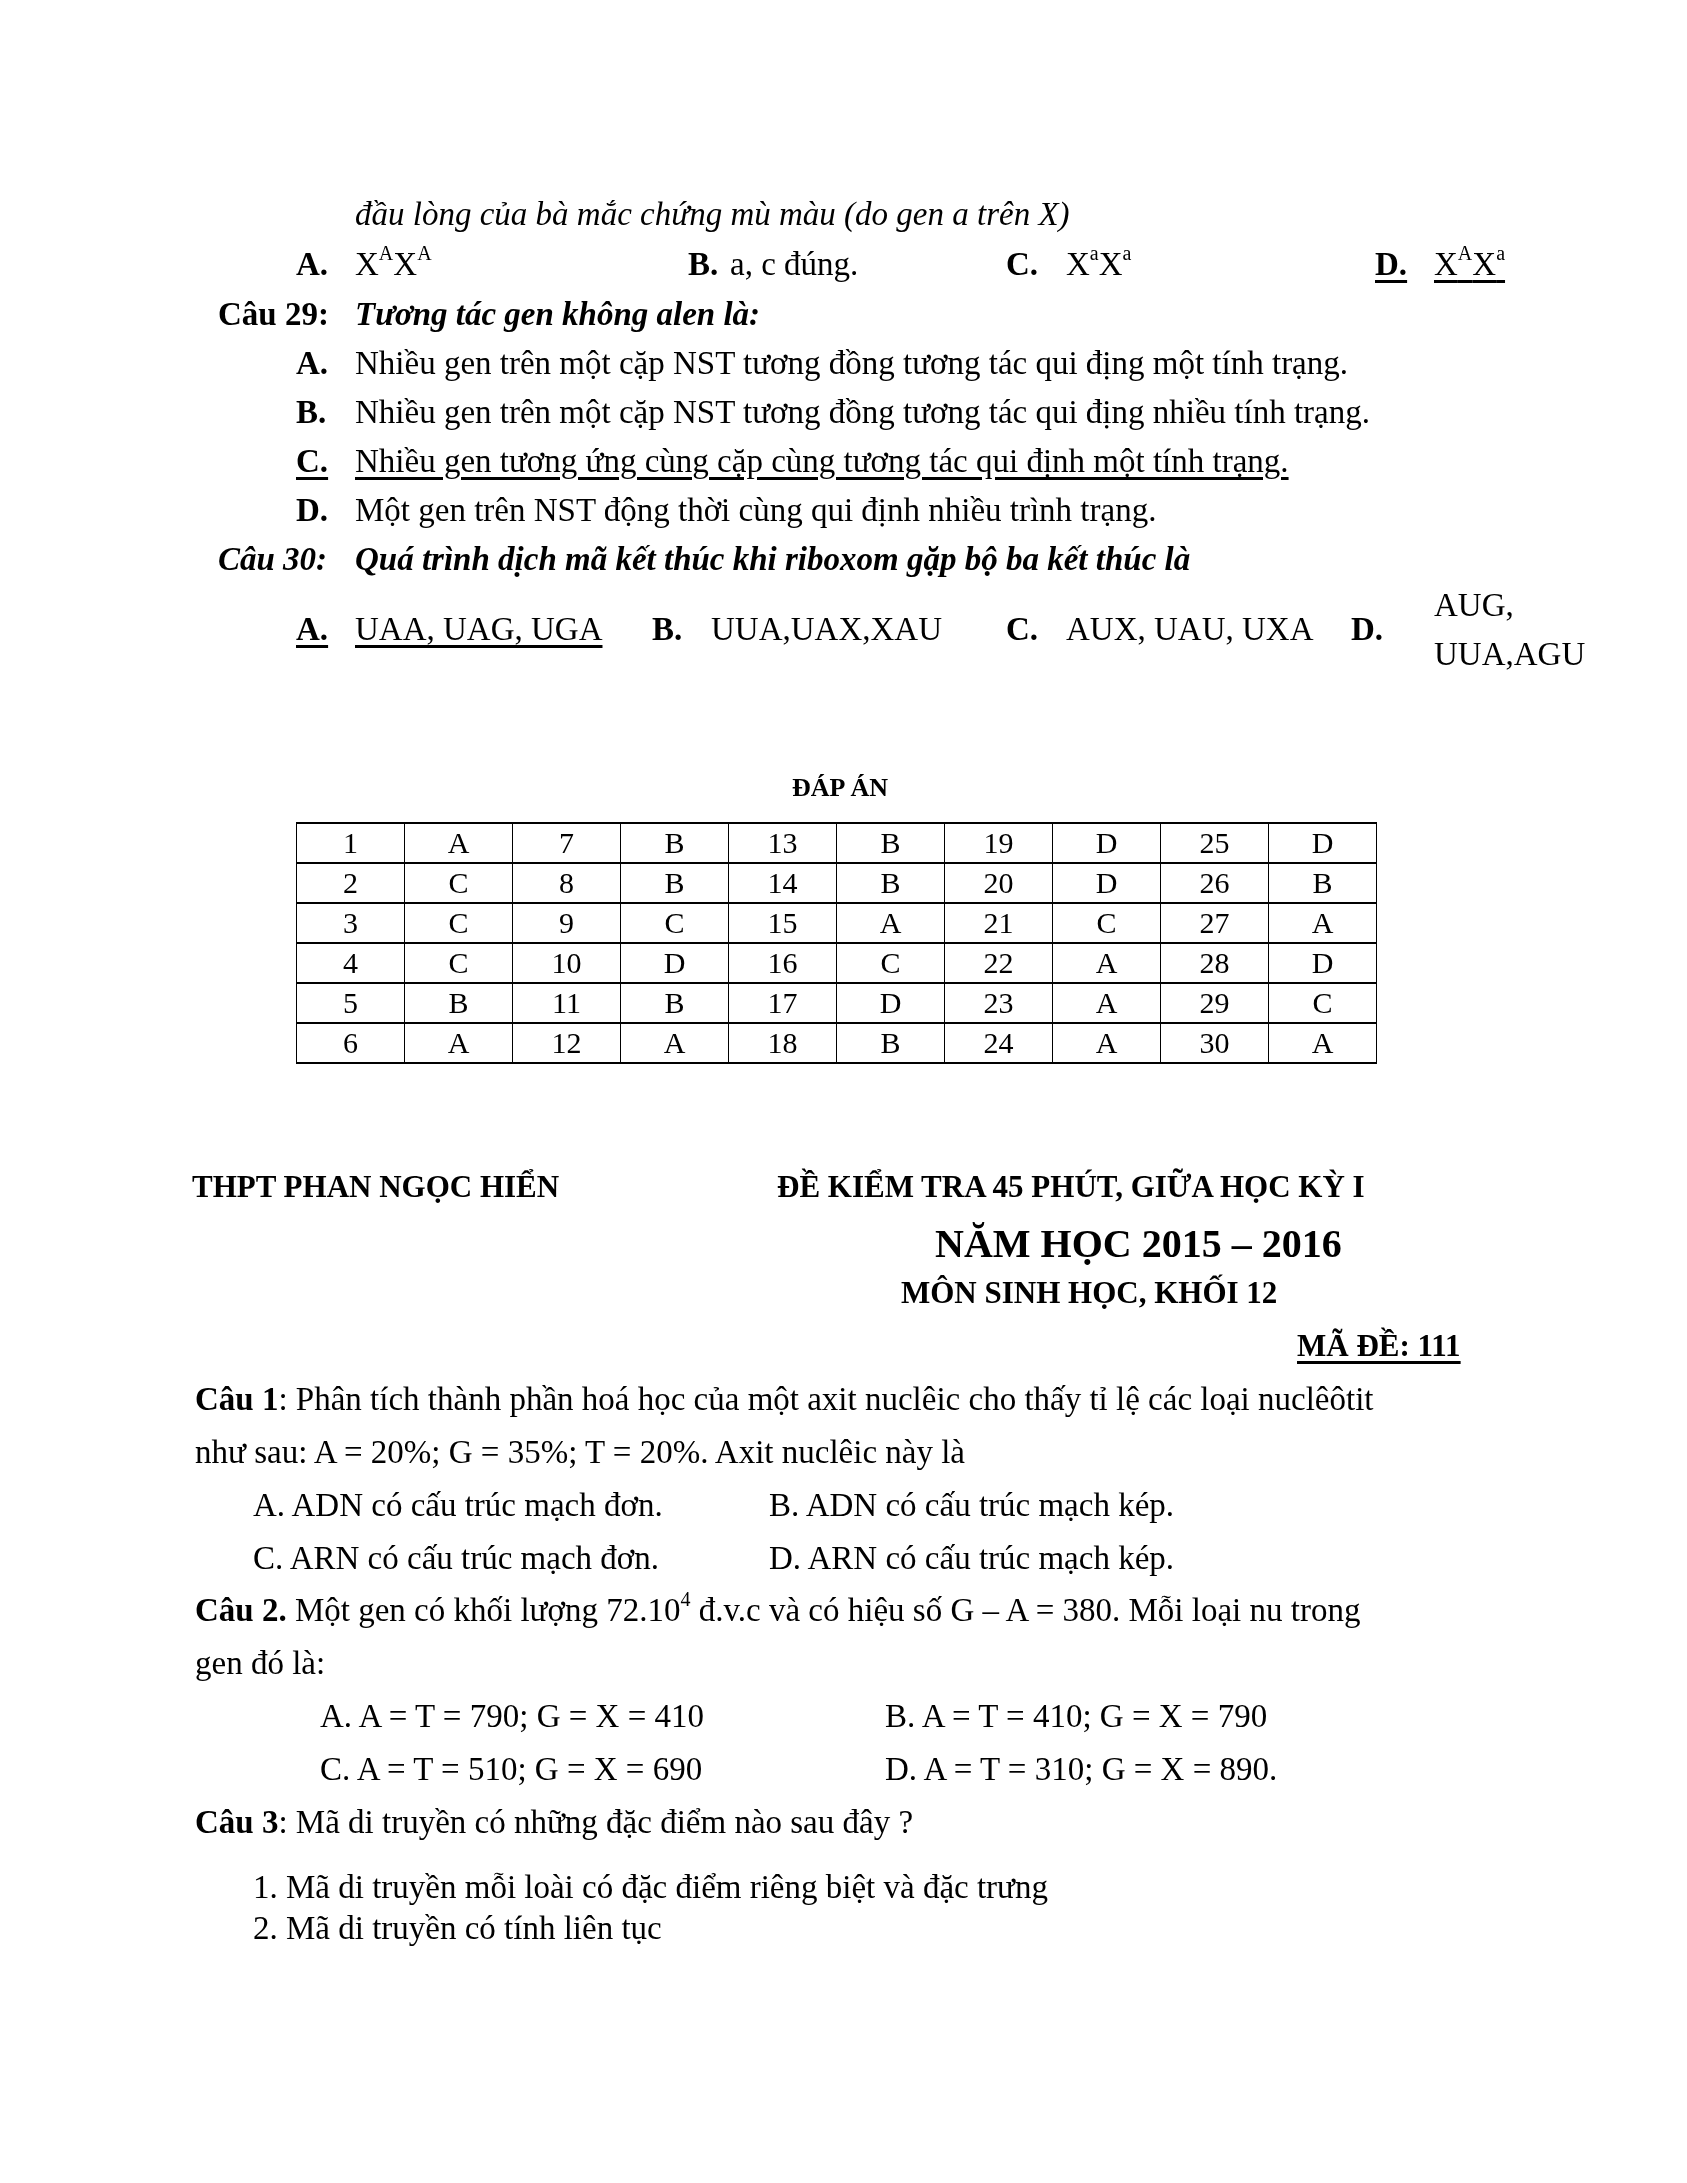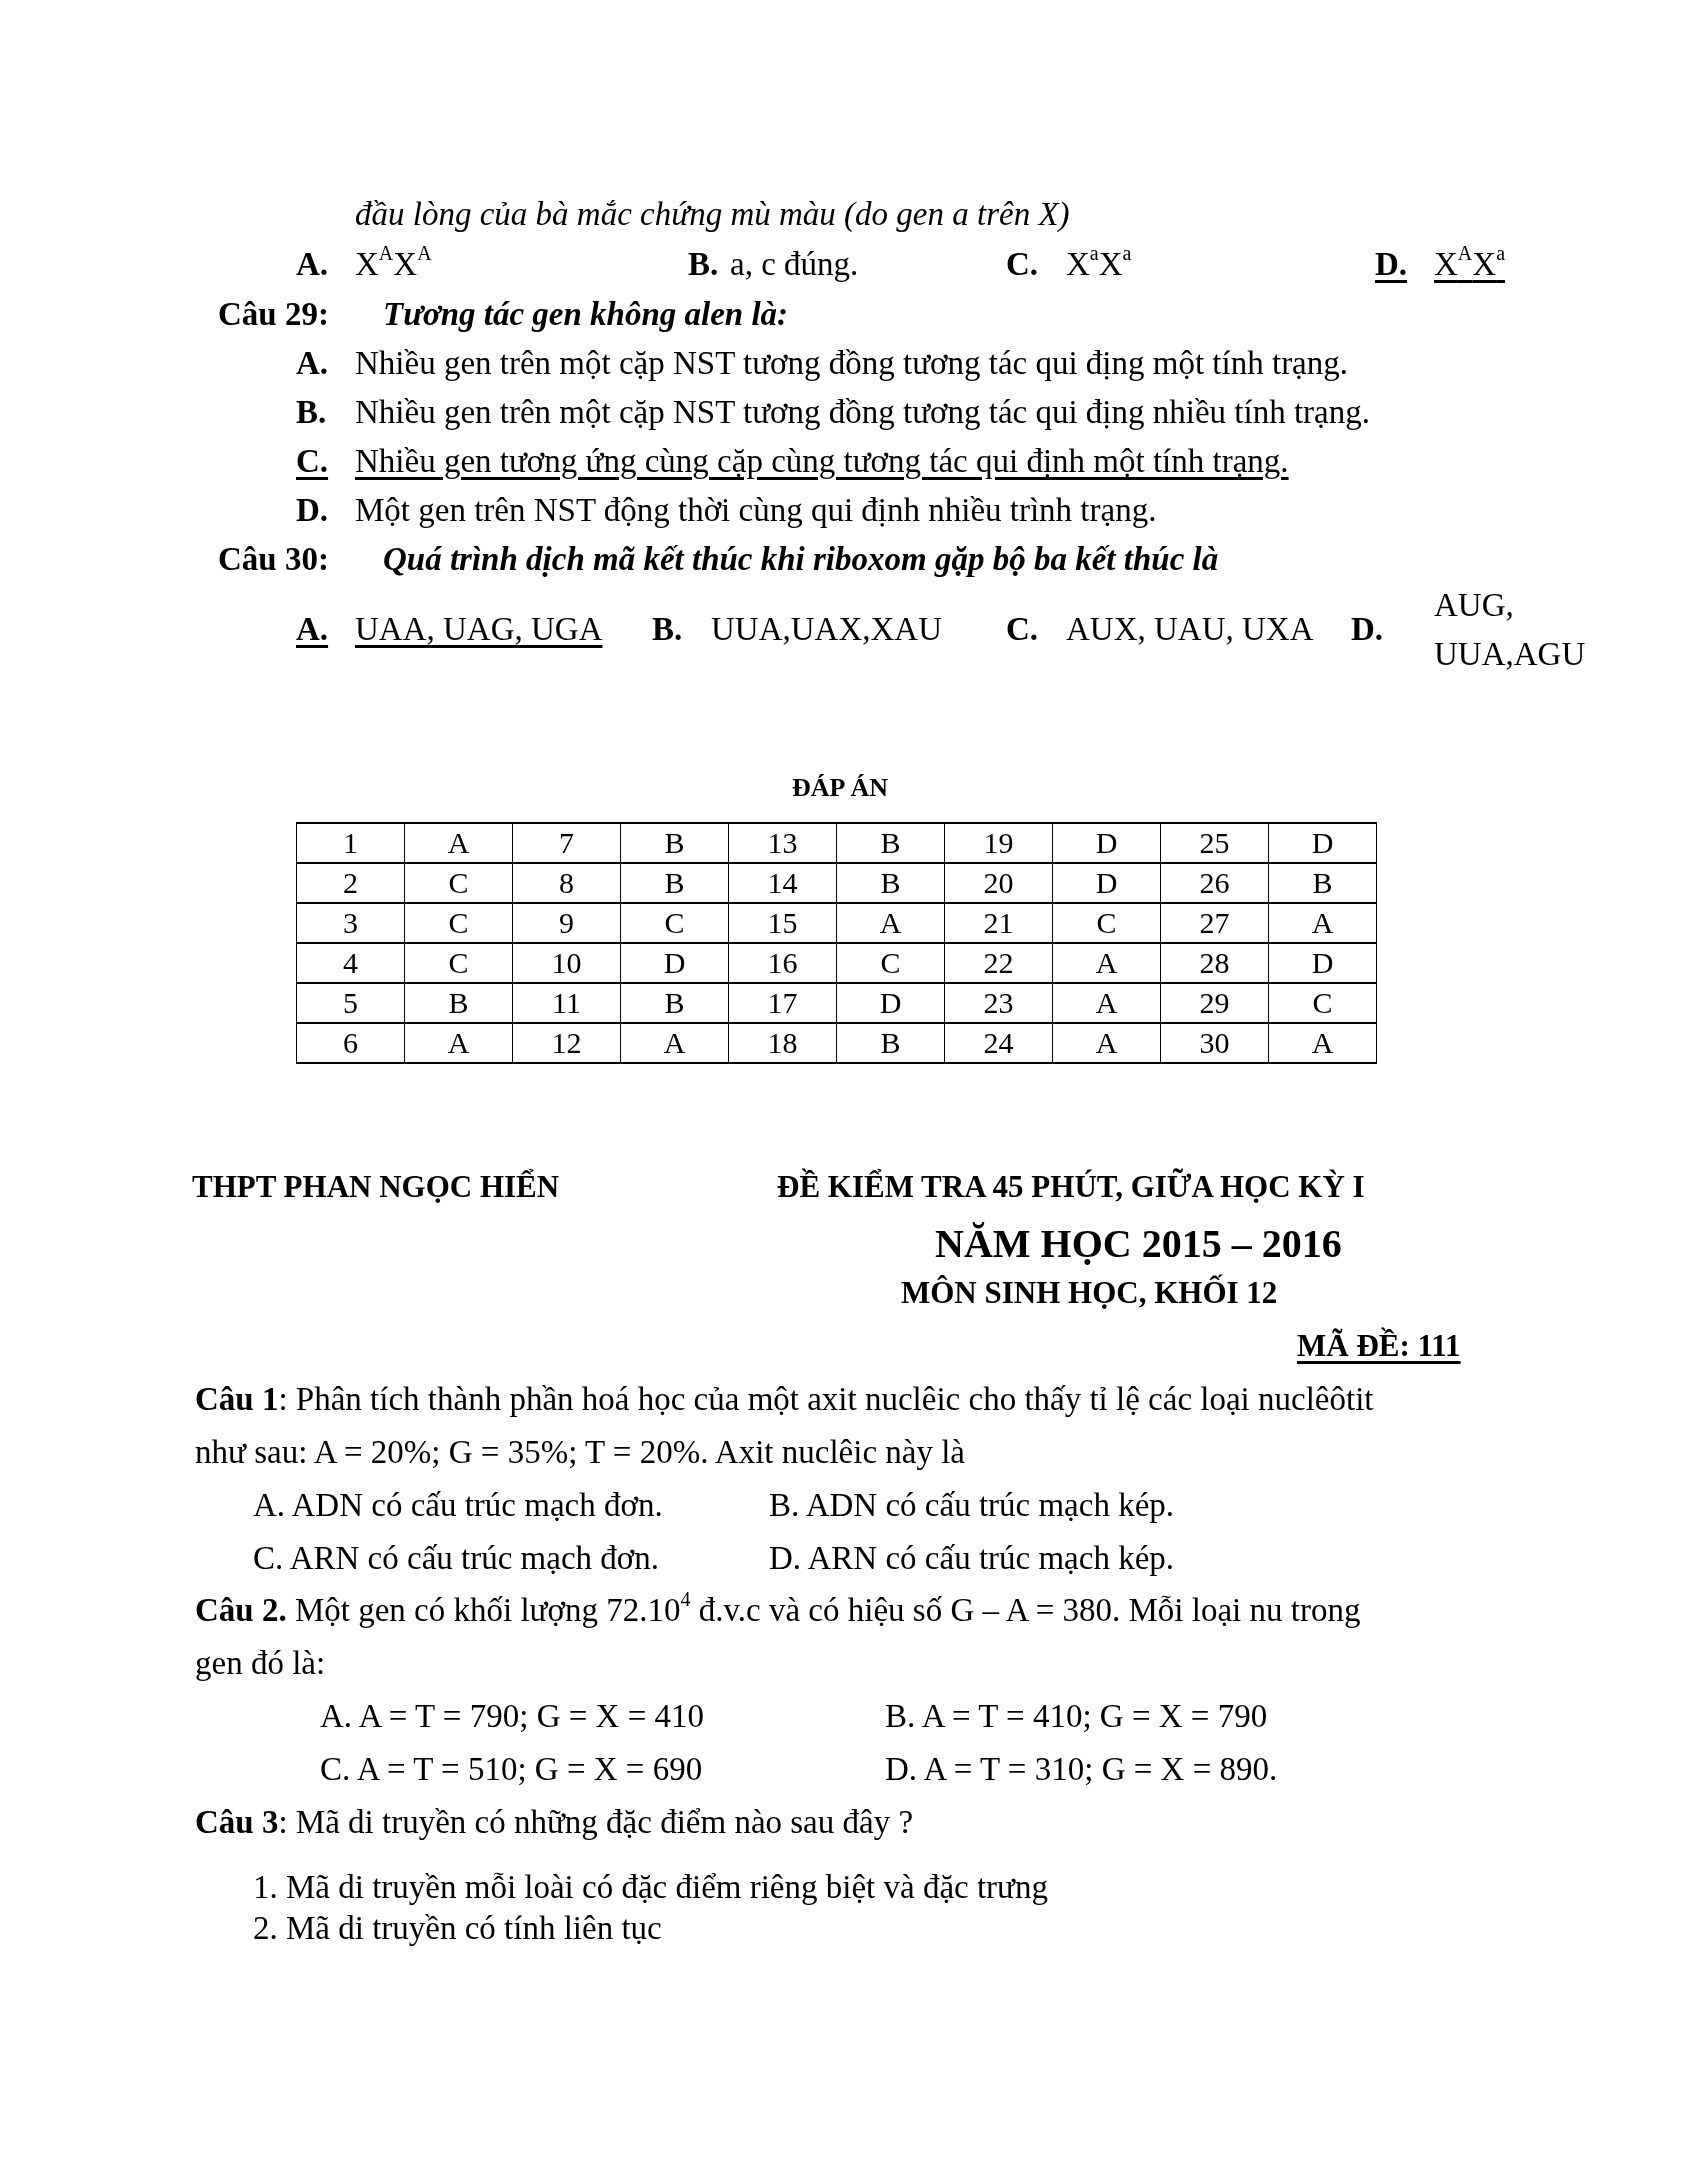--- a/index.html
+++ b/index.html
@@ -4,21 +4,21 @@
 <style>
   html, body { margin: 0; padding: 0; background: #ffffff; }
   body {
     width: 1687px; height: 2183px; position: relative; overflow: hidden;
     font-family: "Liberation Serif", "DejaVu Serif", serif;
     color: #000000; font-size: 33px;
   }
   .abs { position: absolute; white-space: nowrap; line-height: 1; }
   .b { font-weight: bold; }
   .i { font-style: italic; }
-  .bi { font-weight: bold; font-style: italic; margin-left: 28px; }
+  .bi { font-weight: bold; font-style: italic; }
   .u { text-decoration: underline; text-decoration-thickness: 2.6px; text-underline-offset: 5.3px; }
   sup { font-size: 20px; vertical-align: 0; position: relative; top: -14.6px; }
   .answer-table {
     position: absolute; left: 296px; top: 822px;
     border-collapse: collapse; table-layout: fixed;
   }
   .answer-table td {
     width: 107px; height: 38px; border-left: 1.3px solid #000; border-right: 1.3px solid #000;
     border-top: 2.6px solid #000; border-bottom: 2.6px solid #000;
     text-align: center; vertical-align: middle; padding: 0;
@@ -55,21 +55,21 @@
   <span class="abs" style="left:355px; top:396px;">Nhiều gen trên một cặp NST tương đồng tương tác qui địng nhiều tính trạng.</span>
 
   <span class="abs b u" style="left:296px; top:445px;">C.</span>
   <span class="abs u" style="left:355px; top:445px;">Nhiều gen tương ứng cùng cặp cùng tương tác qui định một tính trạng.</span>
 
   <span class="abs b" style="left:296px; top:494px;">D.</span>
   <span class="abs" style="left:355px; top:494px;">Một gen trên NST động thời cùng qui định nhiều trình trạng.</span>
 </div>
 
 <div>
-  <span class="abs b" style="left:218px; top:543px;">Câu 30:</span>
+  <span class="abs b" style="left:218px; top:543px;font-style:italic;">Câu 30:</span>
   <span class="abs bi" style="left:355px; top:543px;">Quá trình dịch mã kết thúc khi riboxom gặp bộ ba kết thúc là</span>
 
   <span class="abs b u" style="left:296px; top:613px;">A.</span>
   <span class="abs u" style="left:355px; top:613px;">UAA, UAG, UGA</span>
 
   <span class="abs b" style="left:652px; top:613px;">B.</span>
   <span class="abs" style="left:711px; top:613px;">UUA,UAX,XAU</span>
 
   <span class="abs b" style="left:1006px; top:613px;">C.</span>
   <span class="abs" style="left:1066px; top:613px;">AUX, UAU, UXA</span>

